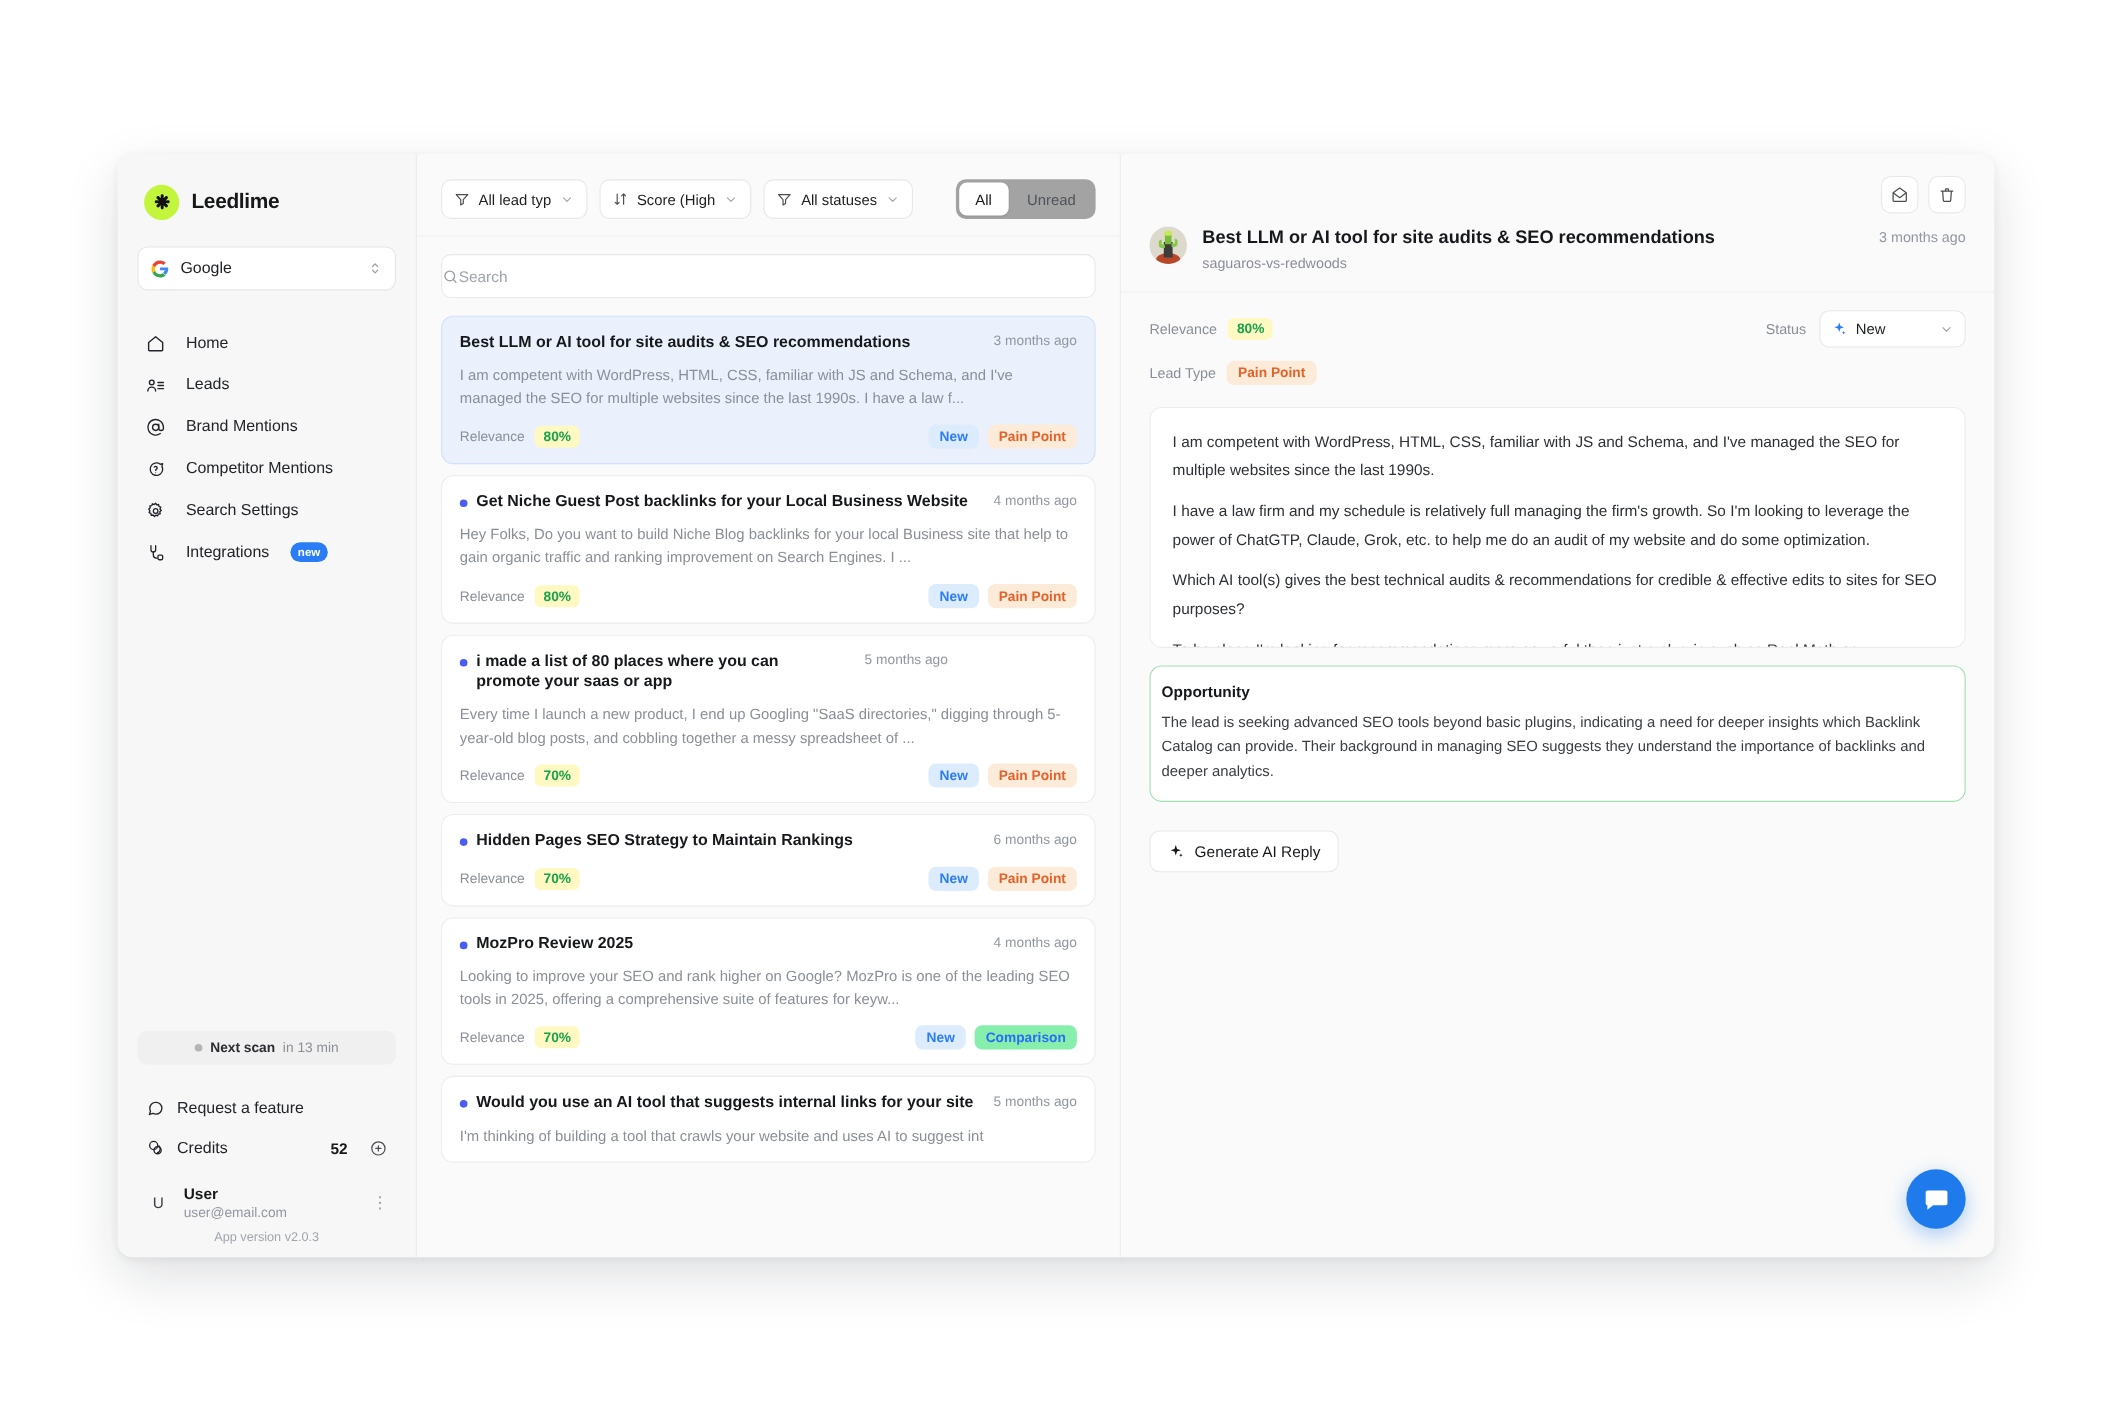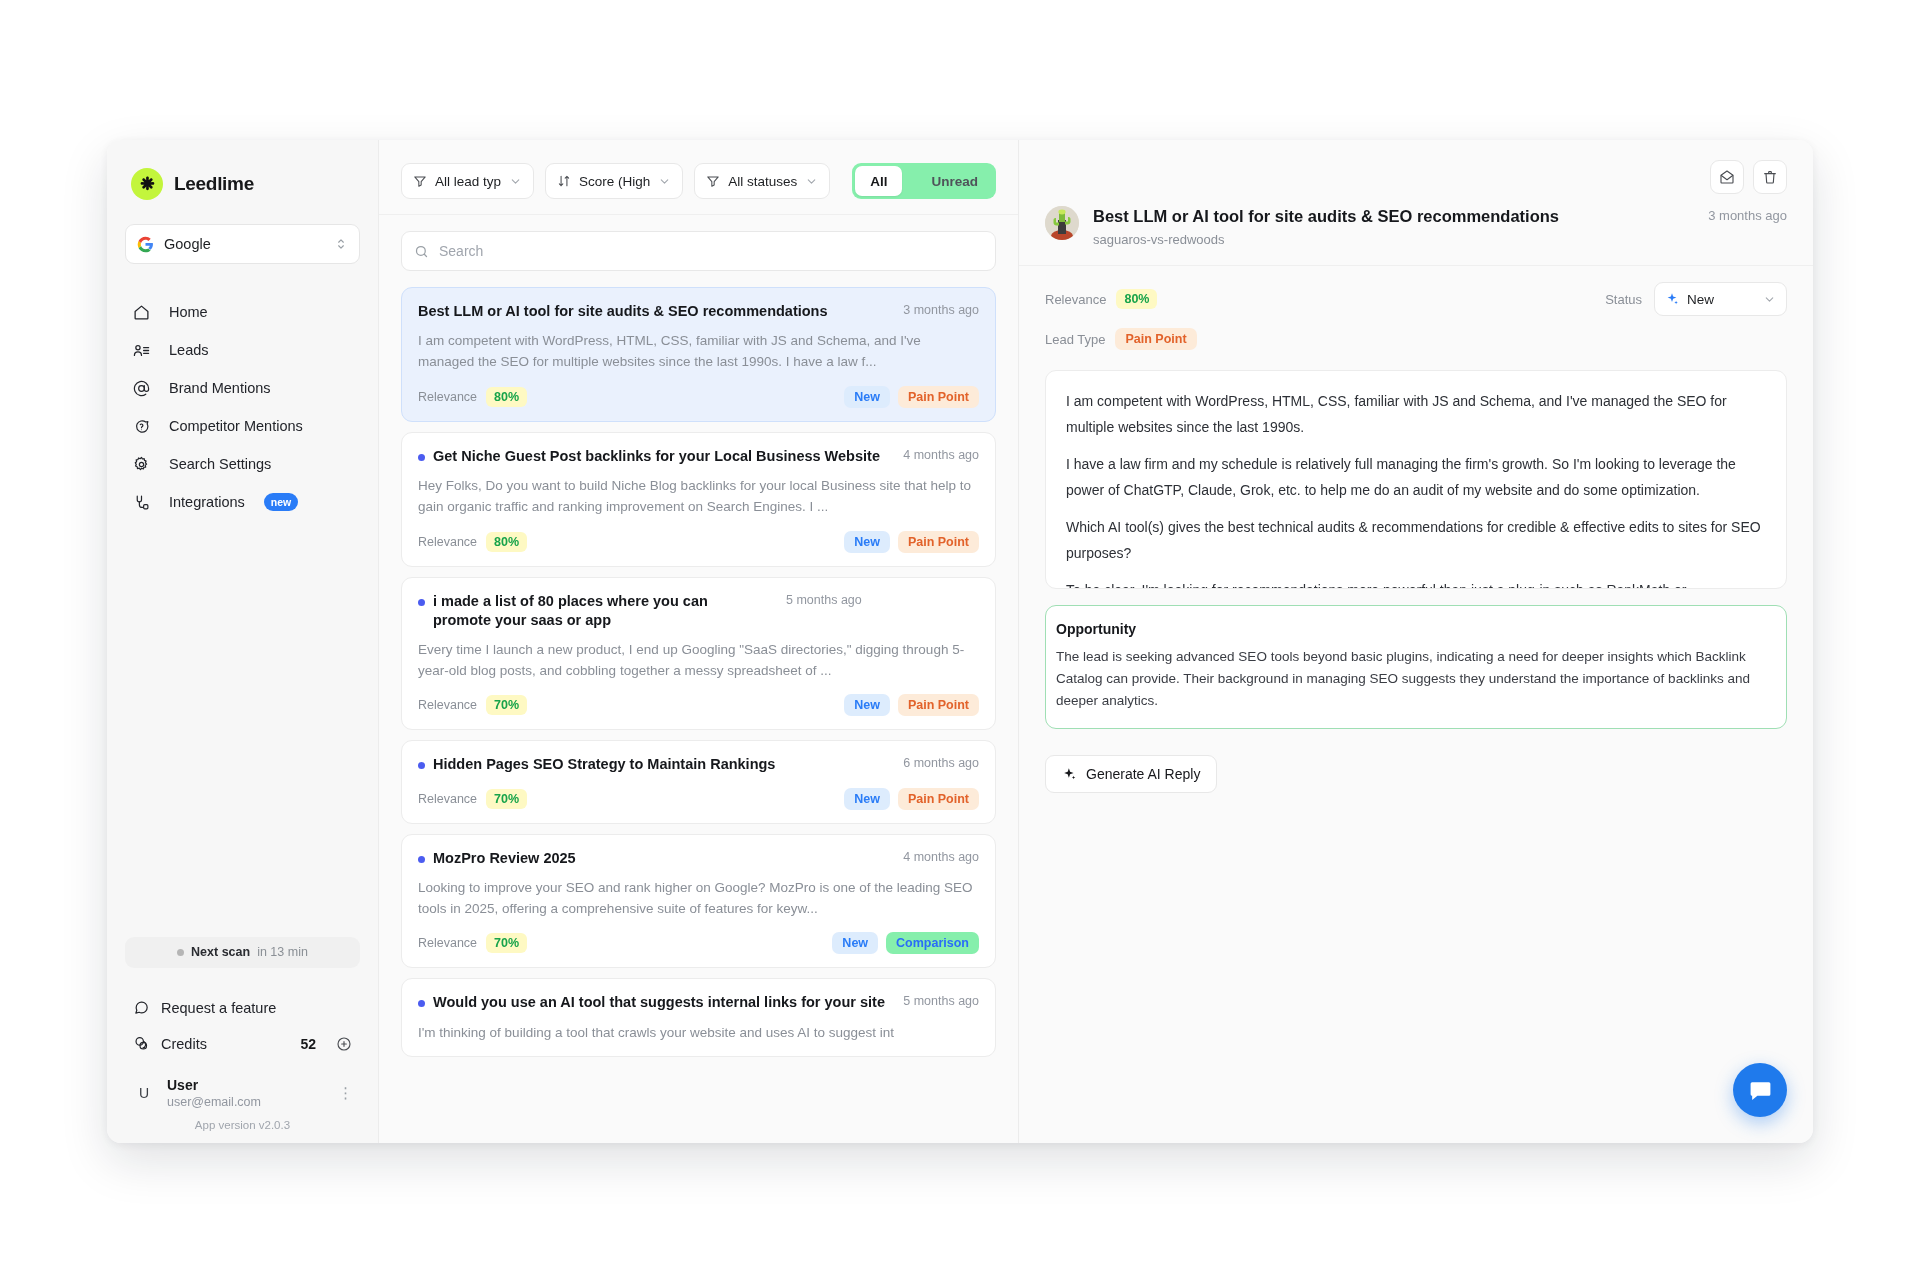--- a/index.html
+++ b/index.html
@@ -107,34 +107,34 @@
   .filter-chip {
     height: 36px; background: #fff; border: 1px solid #e8e8e8;
     border-radius: 9px; display: flex; align-items: center; gap: 8px;
     padding: 0 11px; font-size: 13.5px; color: #1d1f22; cursor: pointer;
     white-space: nowrap; overflow: hidden;
   }
   .chip-text { overflow: hidden; text-overflow: clip; max-width: 88px; white-space: nowrap; }
   .chip-ico { color: #4a4d52; display: flex; flex: none; }
   .chip-chev { color: #a3a8ae; display: flex; flex: none; }
   .seg {
-    margin-left: auto; background: #86efac; border-radius: 9px;
-    padding: 3px; display: flex; gap: 14px; font-weight: bold;
+    margin-left: auto; background: #a3a3a3; border-radius: 9px;
+    padding: 3px; display: flex; gap: 2px;
   }
   .seg-btn {
     height: 30px; padding: 0 15px; border-radius: 7px;
     display: flex; align-items: center; font-size: 13.5px;
     color: #4f535a; cursor: pointer;
   }
   .seg-btn.active { background: #fff; color: #17181a; box-shadow: 0 1px 2px rgba(0,0,0,.07); }
 
   .search-wrap { padding: 16px 22px 10px 22px; }
   .search-box {
     height: 40px; background: #fff; border: 1px solid #e8e8e8; border-radius: 9px;
-    display: flex; align-items: center; gap: 10px; padding: 0 12px;
+    display: flex; align-items: center; padding: 0 0;
   }
   .search-box input {
     border: 0; outline: 0; background: transparent; flex: 1;
     font-size: 14px; color: #1d1f22; font-family: inherit;
   }
   .search-box input::placeholder { color: #a0a5ad; }
 
   .lead-list { flex: 1 1 auto; overflow: hidden; padding: 6px 22px 0 22px; }
   .lead-card {
     background: #fff; border: 1px solid #ececec; border-radius: 11px;

